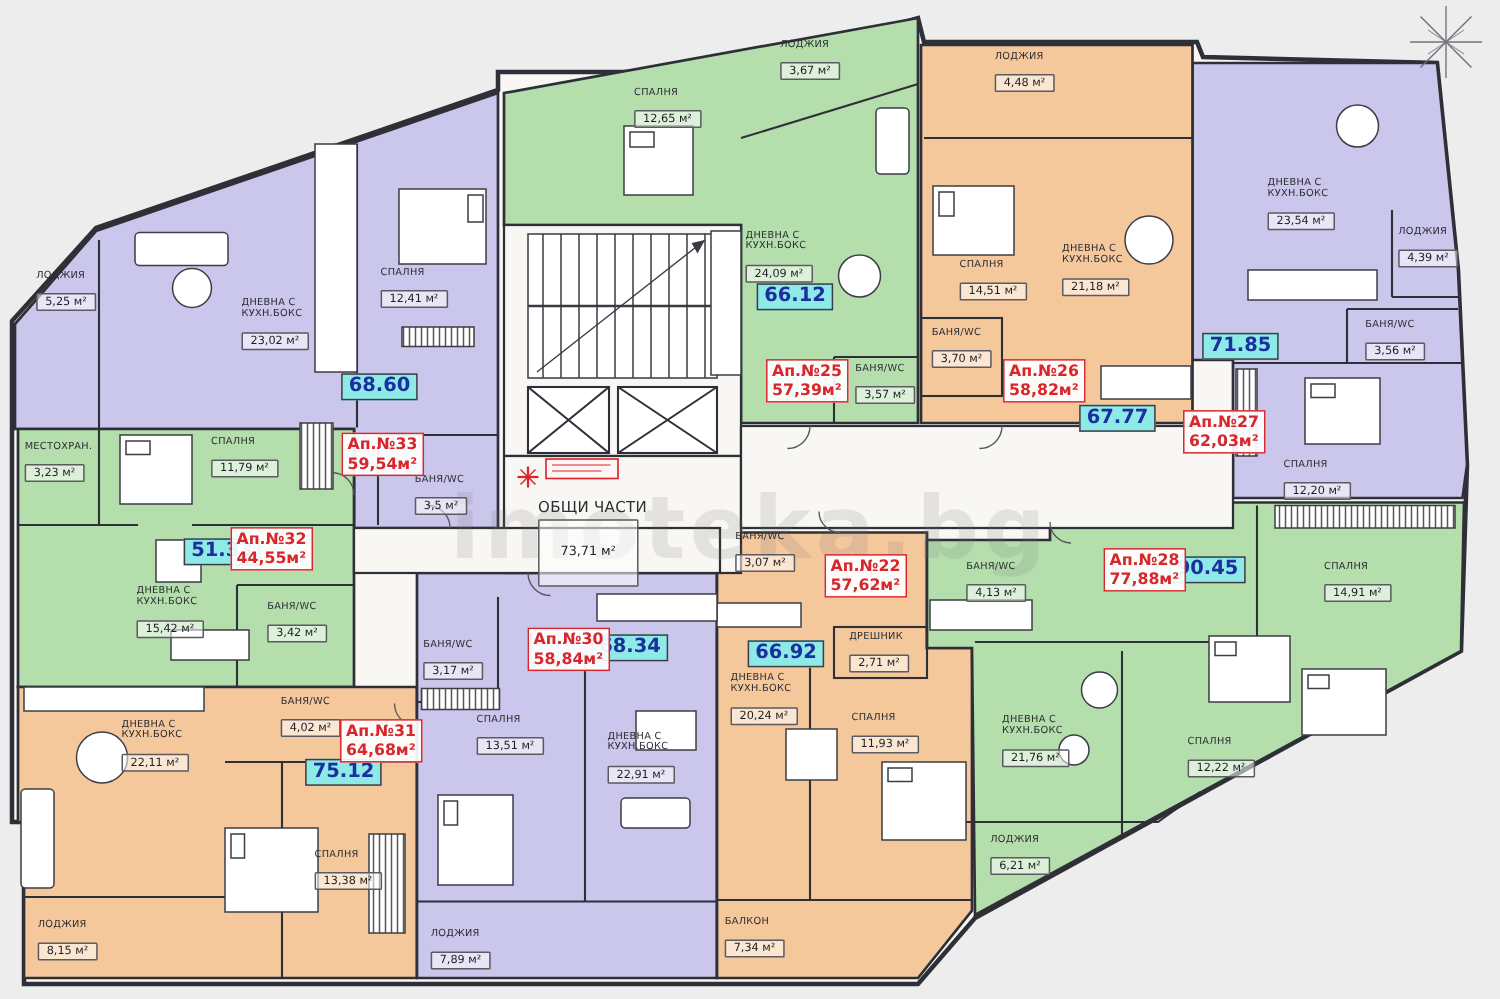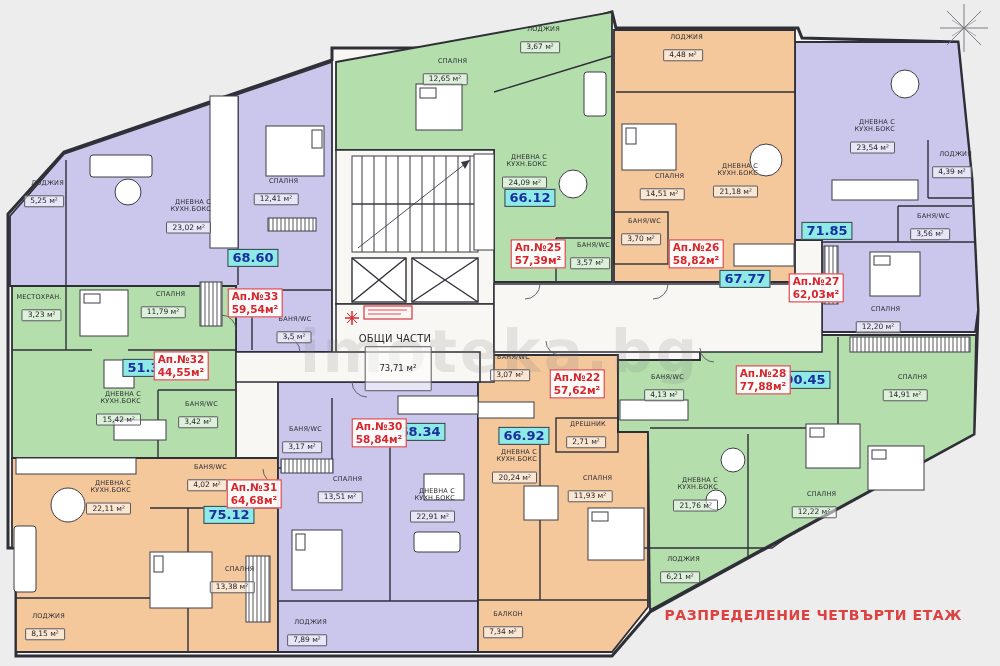--- a/index.html
+++ b/index.html
@@ -1,21 +1,21 @@
 <!DOCTYPE html>
 <html><head>
 <meta charset="utf-8">
 <style>
   html,body{margin:0;padding:0;background:#ededed;font-family:"DejaVu Sans",sans-serif;}
   #stage{position:relative;width:1000px;height:666px;background:#ededed;overflow:hidden;}
   #plan{position:absolute;left:0;top:0;z-index:1;}
   .apt-poly{stroke:#2f2f38;stroke-width:1.8;stroke-linejoin:miter;}
   .wm{position:absolute;left:50%;top:352px;transform:translate(-50%,-50%);font-size:58px;font-weight:bold;
       color:rgba(120,120,120,0.16);z-index:2;letter-spacing:3px;white-space:nowrap;}
-  .room{position:absolute;transform:translate(-50%,-50%);text-align:right;z-index:5;}
+  .room{position:absolute;transform:translate(-50%,-50%);text-align:left;z-index:5;}
   .room .rn{font-size:6.5px;line-height:1.15;color:#2d2d33;text-transform:uppercase;letter-spacing:.2px;
       max-width:50px;margin:0 auto 1px;font-weight:500;}
   .room .ra{display:inline-block;font-size:7.5px;color:#1f1f26;border:1px solid #5a5a60;
       background:rgba(255,255,255,.55);padding:0 5px;line-height:1.3;border-radius:1px;white-space:nowrap;}
   .common .rn{font-size:10px;max-width:120px;}
   .common .ra{font-size:8.5px;padding:16px 14px;}
   .tot{position:absolute;transform:translate(-50%,-50%);background:#8deae6;border:1px solid #3c3c46;
       color:#1c2f9e;font-weight:bold;font-size:13px;padding:0 4px;line-height:1.25;z-index:6;white-space:nowrap;}
   .apt{position:absolute;transform:translate(-50%,-50%);background:rgba(255,255,255,.93);border:1px solid #d8262c;
       color:#d8262c;font-weight:bold;font-size:10.5px;line-height:1.2;padding:1px 3px;z-index:6;text-align:left;white-space:nowrap;}
@@ -298,16 +298,15 @@
 <div class="room" style="left:45px;top:627px"><div class="rn">лоджия</div><div class="ra">8,15 м²</div></div>
 
 <div class="room" style="left:39px;top:308px"><div class="rn">местохран.</div><div class="ra">3,23 м²</div></div>
 <div class="room" style="left:163px;top:305px"><div class="rn">спалня</div><div class="ra">11,79 м²</div></div>
 <div class="room" style="left:116px;top:408px"><div class="rn">дневна с кухн.бокс</div><div class="ra">15,42 м²</div></div>
 <div class="room" style="left:198px;top:415px"><div class="rn">баня/wc</div><div class="ra">3,42 м²</div></div>
 
 <div class="room common" style="left:395px;top:362px"><div class="rn">общи части</div><div class="ra">73,71 м²</div></div>
 
 <div class="title">
-  <div class="t1">РАЗПРЕДЕЛЕНИЕ  ЧЕТВЪРТИ ЕТАЖ</div>
 </div>
 
 </div>
 
 </body></html>

